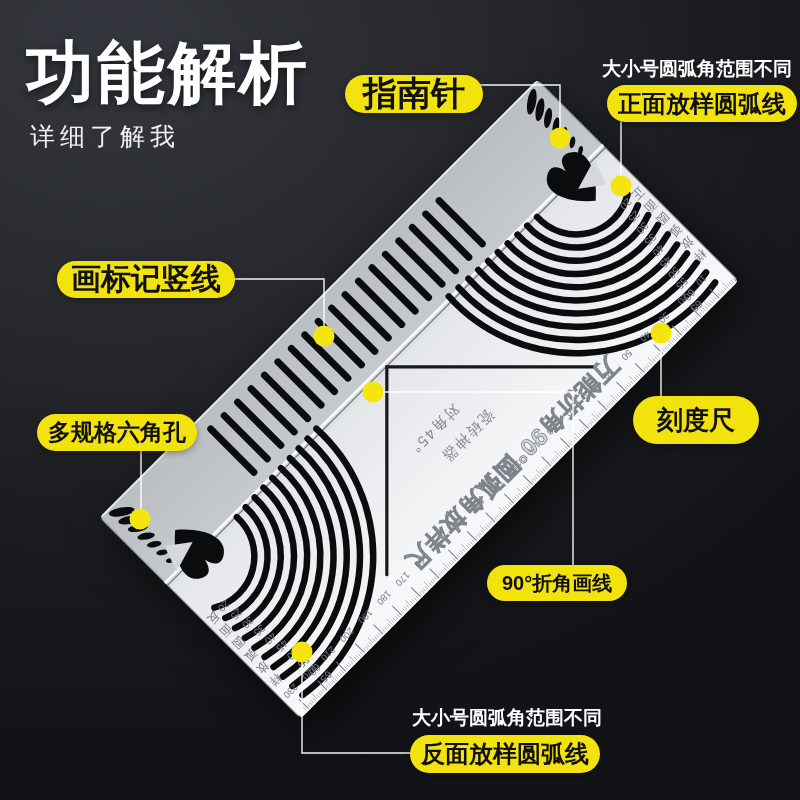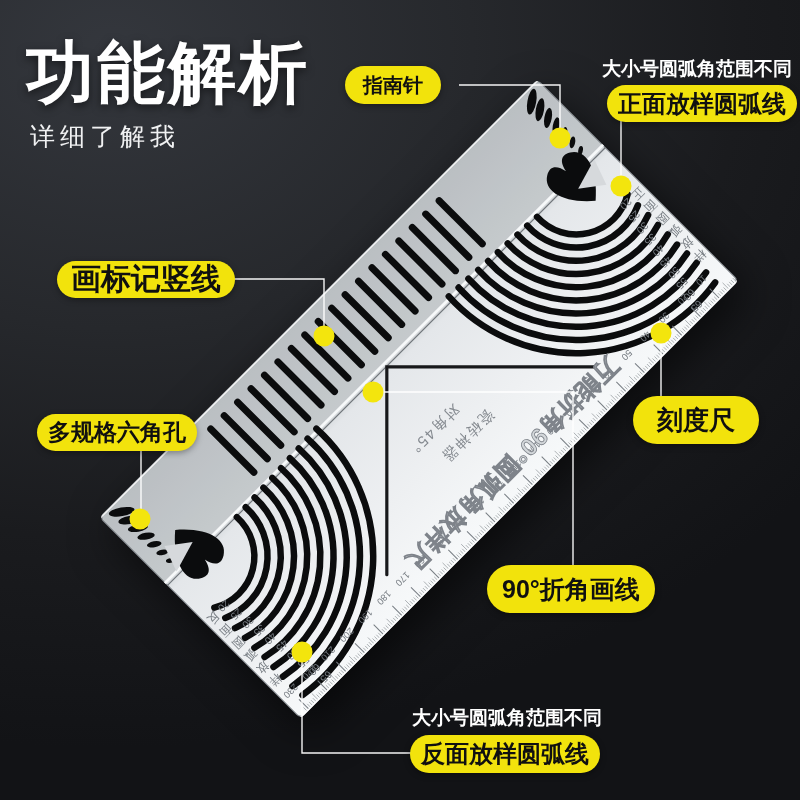--- a/index.html
+++ b/index.html
@@ -437,29 +437,29 @@
       <circle cx="661" cy="333" r="10.5"></circle>
       <circle cx="373" cy="392" r="10.5"></circle>
       <circle cx="140" cy="519" r="10.5"></circle>
       <circle cx="302" cy="652" r="10.5"></circle>
     </g>
   </svg>
 
   <div class="title">功能解析</div>
   <div class="subtitle">详细了解我</div>
 
-  <div class="pill" style="left:345px;top:66px;height:38px;font-size:20px;padding:0 18px;">指南针</div>
+  <div class="pill" style="left:345px;top:75px;height:38px;font-size:34px;padding:0 18px;">指南针</div>
 
   <div class="note" style="left:602px;top:56px;">大小号圆弧角范围不同</div>
   <div class="pill" style="left:607px;top:85px;height:37px;font-size:24px;padding:0 11px;">正面放样圆弧线</div>
 
   <div class="pill" style="left:57px;top:261px;height:37px;font-size:30px;padding:0 14px;">画标记竖线</div>
 
   <div class="pill" style="left:37px;top:414px;height:37px;font-size:23px;padding:0 11px;">多规格六角孔</div>
 
   <div class="pill" style="left:633px;top:396px;height:40px;font-size:26px;padding:4px 24px;">刻度尺</div>
 
-  <div class="pill" style="left:487px;top:565px;height:48px;font-size:25px;padding:0 15px;">90°折角画线</div>
+  <div class="pill" style="left:487px;top:565px;height:36px;font-size:20px;padding:0 15px;">90°折角画线</div>
 
   <div class="note" style="left:412px;top:705px;">大小号圆弧角范围不同</div>
   <div class="pill" style="left:410px;top:735px;height:38px;font-size:24px;padding:0 11px;">反面放样圆弧线</div>
 
 </div>
 
 </body></html>

